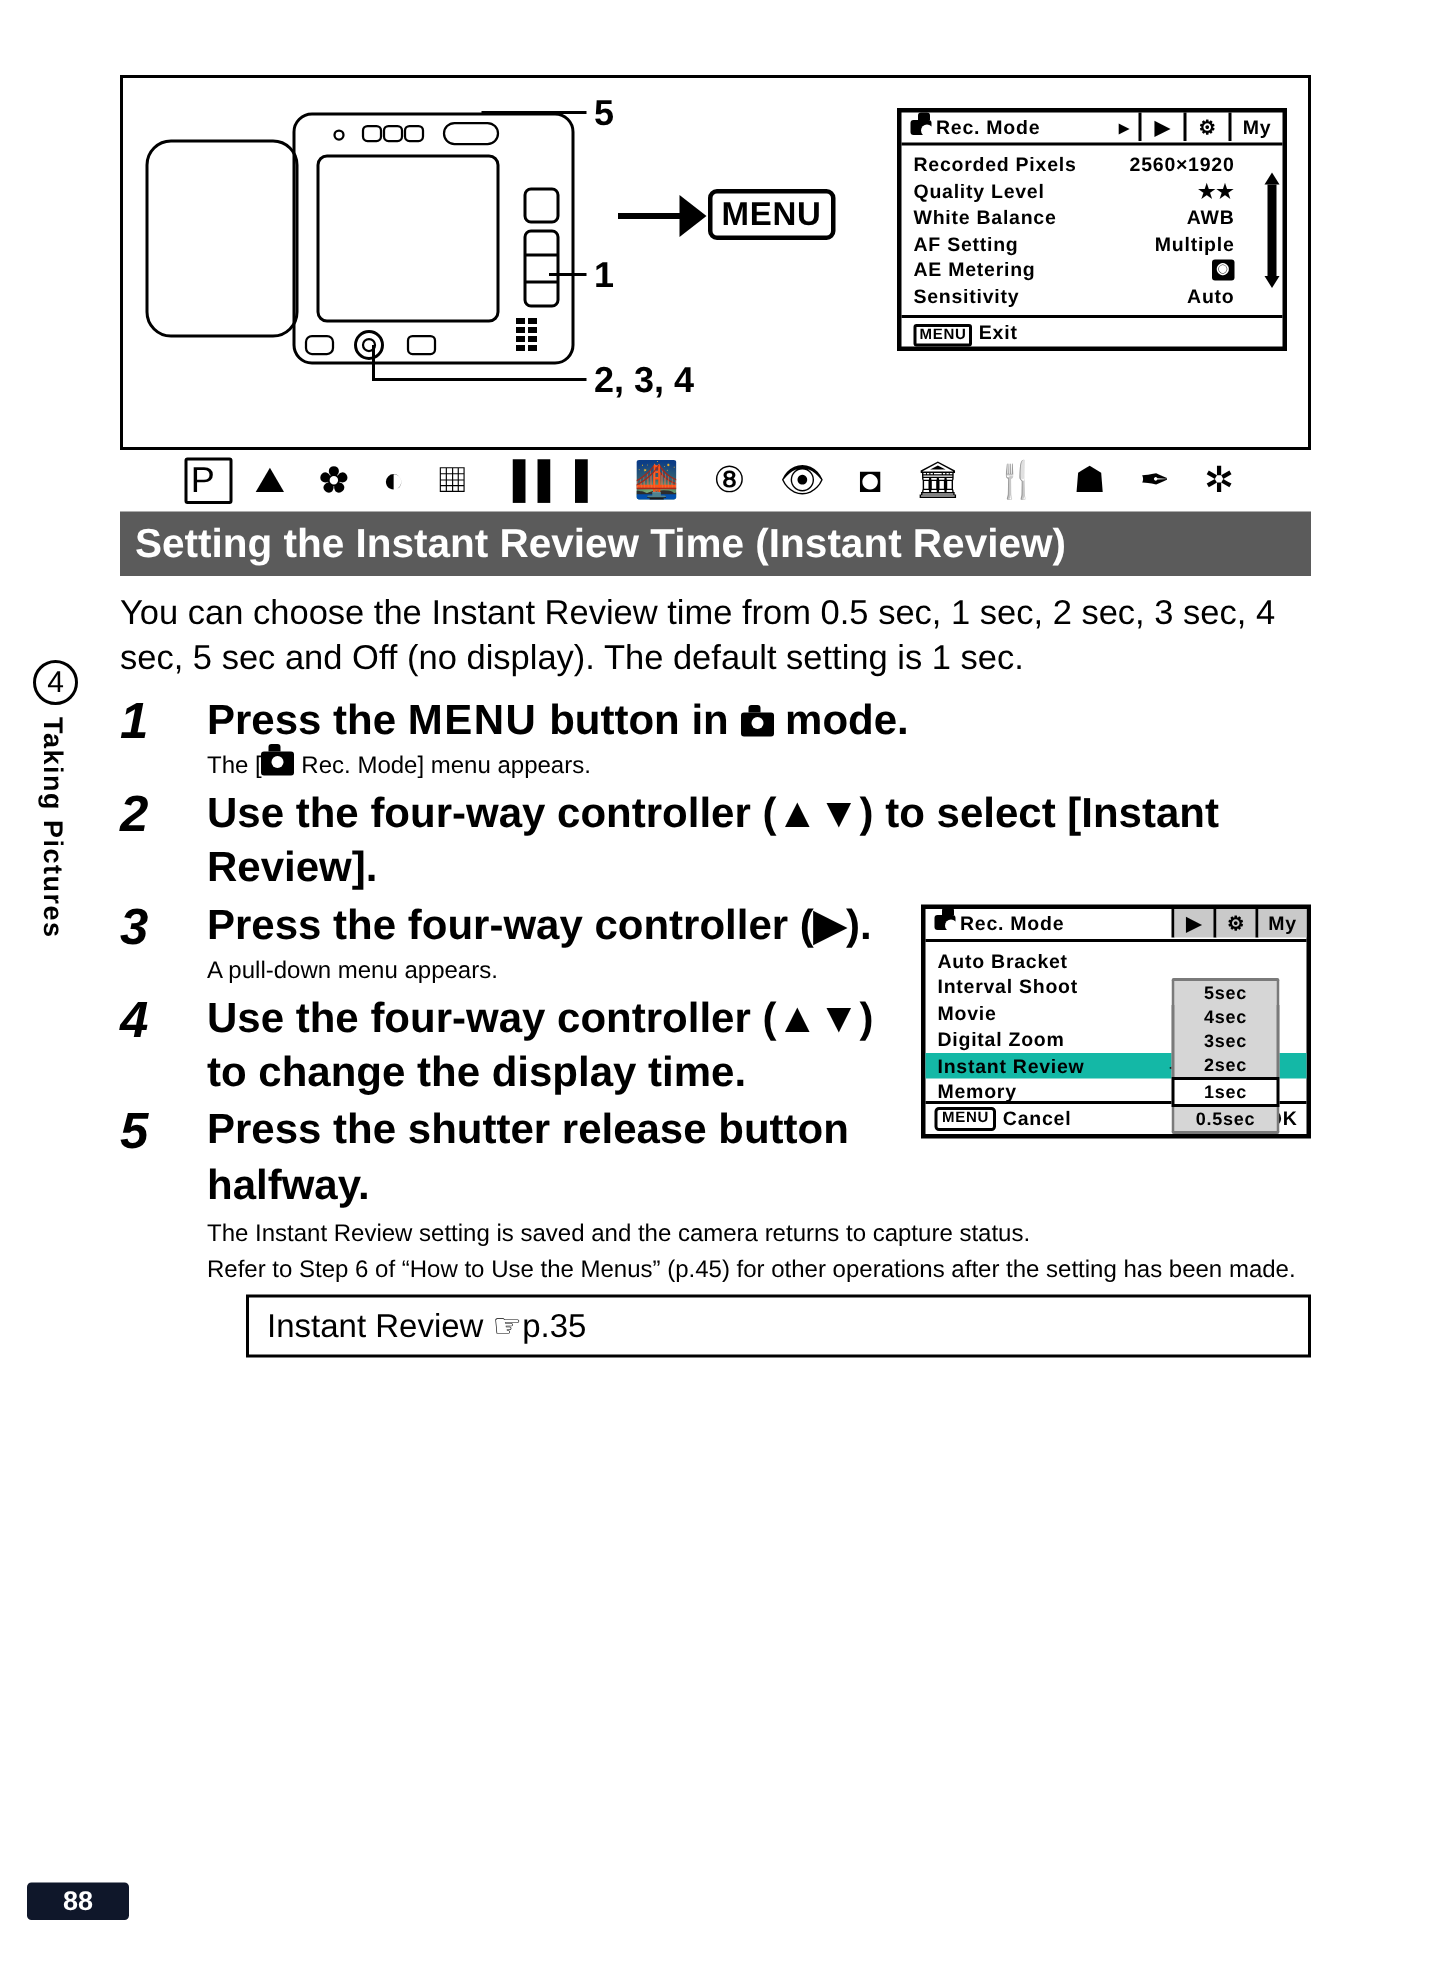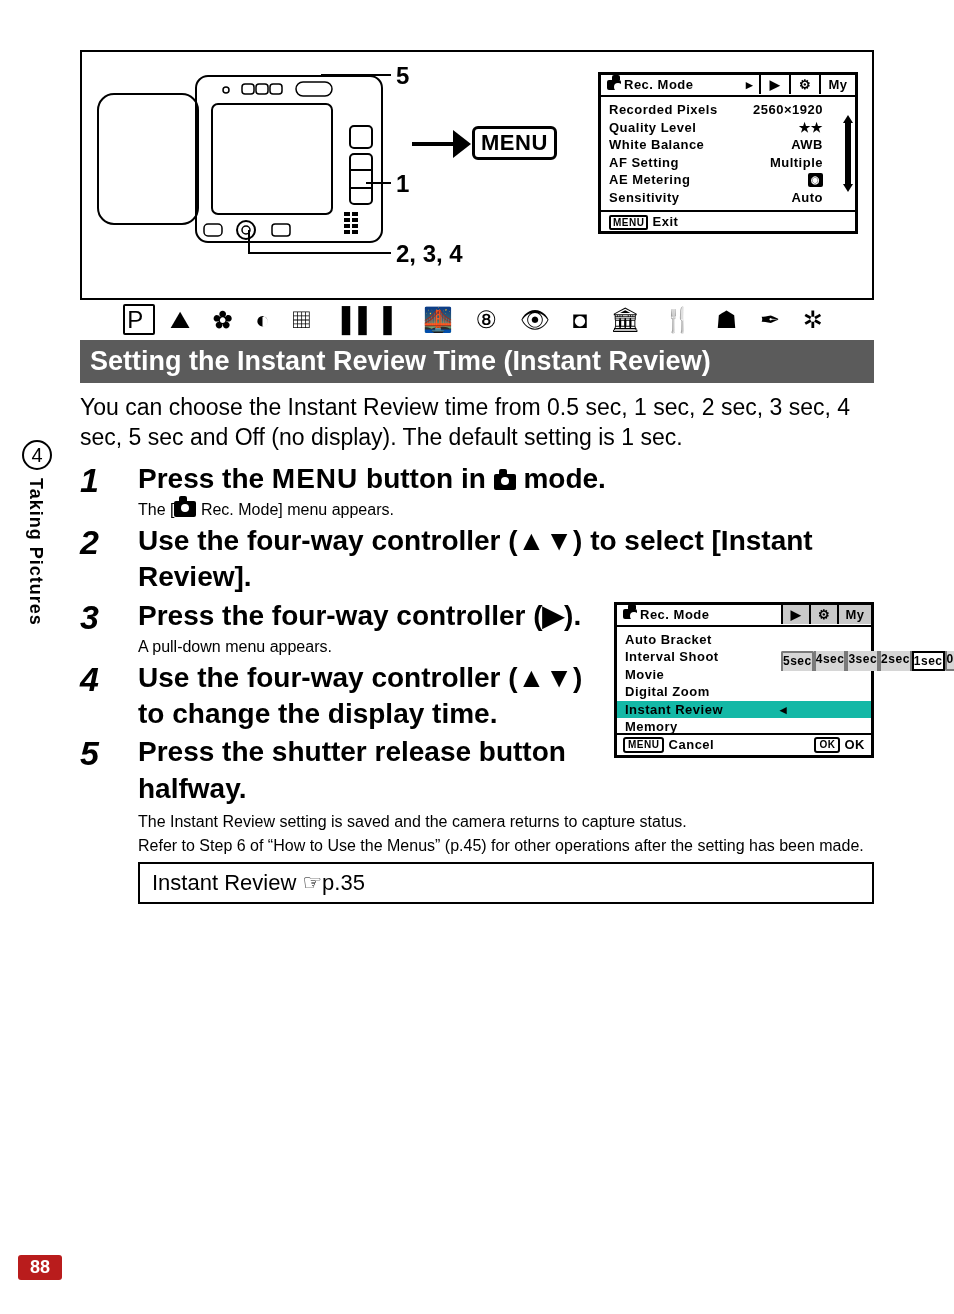--- a/index.html
+++ b/index.html
@@ -185,20 +185,21 @@
     border: 3px solid #000;
     font-size: 13px;
     font-weight: bold;
     letter-spacing: 0.5px;
     background: #fff;
     position: relative;
     margin-top: 4px;
   }
   .pulldown-list {
     display: flex;
+    flex-direction: column;
     position: absolute;
     right: 18px;
     top: 24px;
     width: 72px;
   }
   .pulldown-list .pd-item {
     text-align: center;
     border-left: 2px solid #7a7a7a;
     border-right: 2px solid #7a7a7a;
     background: #d6d6d6;
@@ -225,21 +226,21 @@
     padding: 0 3px;
     display: inline-block;
     line-height: 1.15;
     vertical-align: middle;
   }
   .cross-ref-box {
     border: 2px solid #000;
     padding: 6px 12px;
     font-size: 22px;
     margin-top: 6px;
-    margin-left: 58px;
+    margin-left: 84px;
   }
   .cam-icon {
     display: inline-block;
     width: 22px;
     height: 16px;
     background: #000;
     position: relative;
     vertical-align: -2px;
     border-radius: 2px;
   }
@@ -280,24 +281,24 @@
     writing-mode: vertical-rl;
     font-weight: bold;
     font-size: 18px;
     letter-spacing: 1px;
     margin: 0 auto;
   }
   .page-num {
     position: absolute;
     left: 18px;
     bottom: 34px;
-    background: #b91c1c;
+    background: #0f172a;
     color: #fff;
     font-weight: bold;
-    padding: 2px 12px;
+    padding: 2px 24px;
     font-size: 18px;
     border-radius: 3px;
   }
   .boxed-menu {
     border: 2px solid #000;
     border-radius: 2px;
     font-size: 10px;
     padding: 0 2px;
     font-weight: bold;
   }

